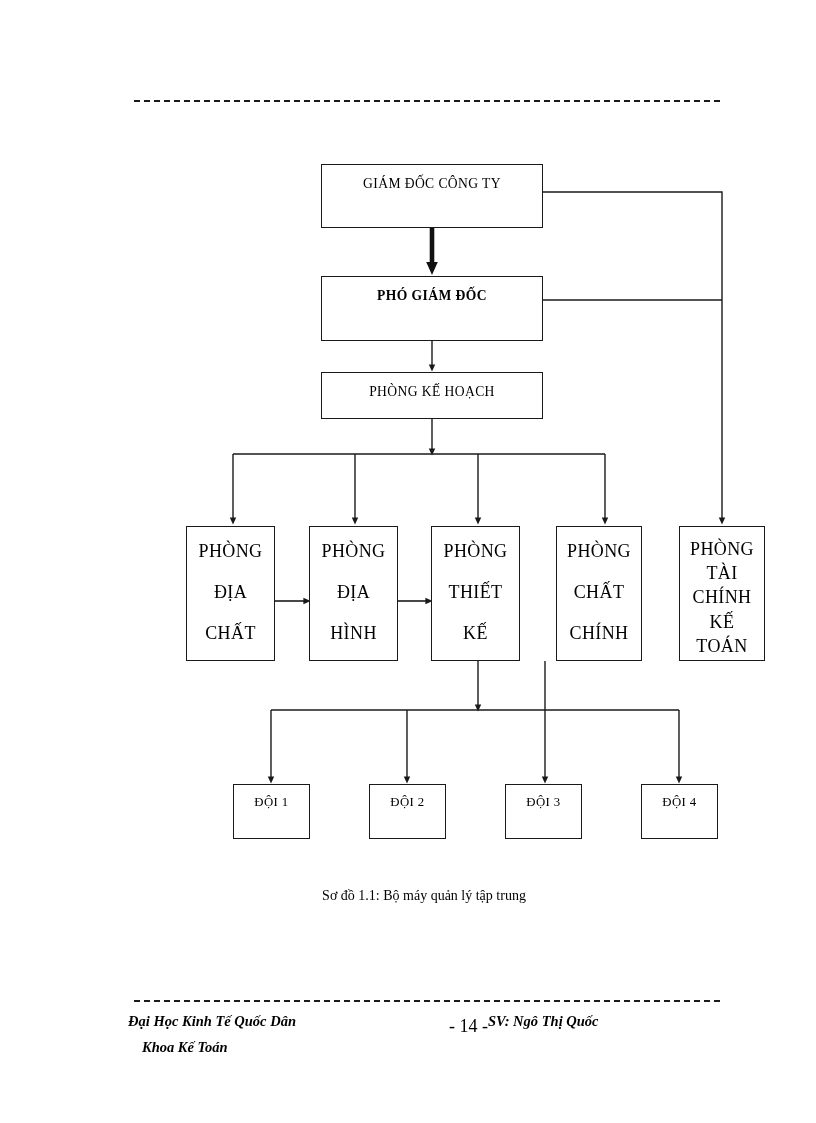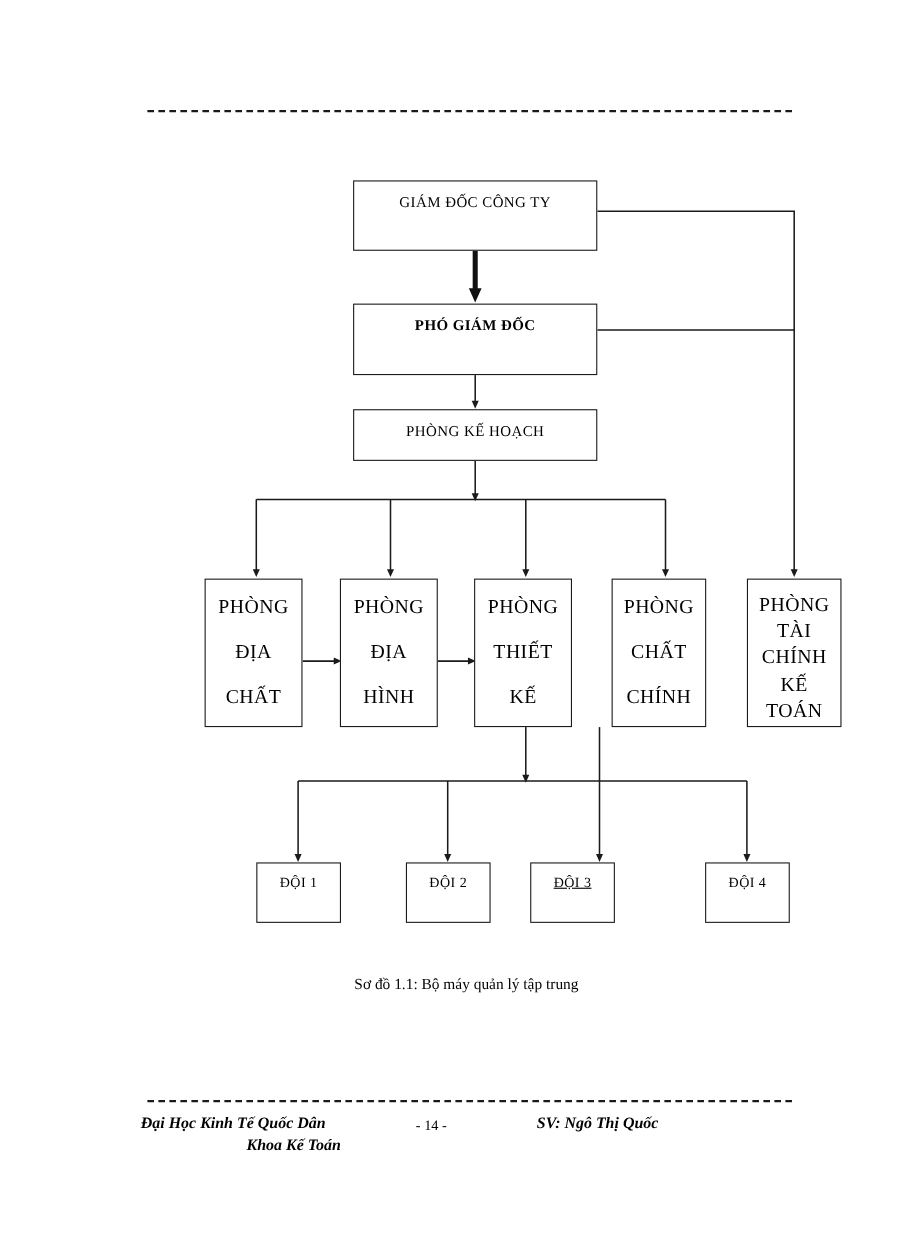--- a/index.html
+++ b/index.html
@@ -136,23 +136,23 @@
     font-weight: bold;
     font-style: italic;
     font-size: 14.5px;
     line-height: 1.35;
   }
   .footer-row {
     display: flex;
     align-items: flex-start;
   }
   .f-left   { width: 250px; text-align: left; }
-  .f-center { width: 110px; text-align: left; font-style: normal; font-weight: normal; font-size: 13px; padding-top: 2px;}
+  .f-center { width: 110px; text-align: right; font-style: normal; font-weight: normal; font-size: 18px; padding-top: 2px;}
   .f-right  { flex: 1; text-align: left; }
-  .f-left-2  { width: 250px; text-align: center; padding-left: 14px; }
+  .f-left-2  { width: 250px; text-align: left; padding-left: 14px; }
   .f-right-2 { flex: 1; text-align: center; padding-right: 26px; }
 </style>
 </head>
 <body>
 
 <div class="page">
 
 
   <div class="rule-dashed rule-top"></div>
 
@@ -245,21 +245,21 @@
       <span class="line">KẾ</span>
       <span class="line">TOÁN</span>
     </div>
 
     <div class="node node-team" style="left:233px; top:784px; width:77px; height:55px;">
       <span class="line">ĐỘI 1</span>
     </div>
     <div class="node node-team" style="left:369px; top:784px; width:77px; height:55px;">
       <span class="line">ĐỘI 2</span>
     </div>
-    <div class="node node-team" style="left:482px; top:784px; width:77px; height:55px;text-decoration:underline;">
+    <div class="node node-team" style="left:505px; top:784px; width:77px; height:55px;">
       <span class="line">ĐỘI 3</span>
     </div>
     <div class="node node-team" style="left:641px; top:784px; width:77px; height:55px;">
       <span class="line">ĐỘI 4</span>
     </div>
   </div>
 
   <div class="caption">Sơ đồ 1.1: Bộ máy quản lý tập trung</div>
 
   <div class="rule-dashed rule-bottom"></div>

